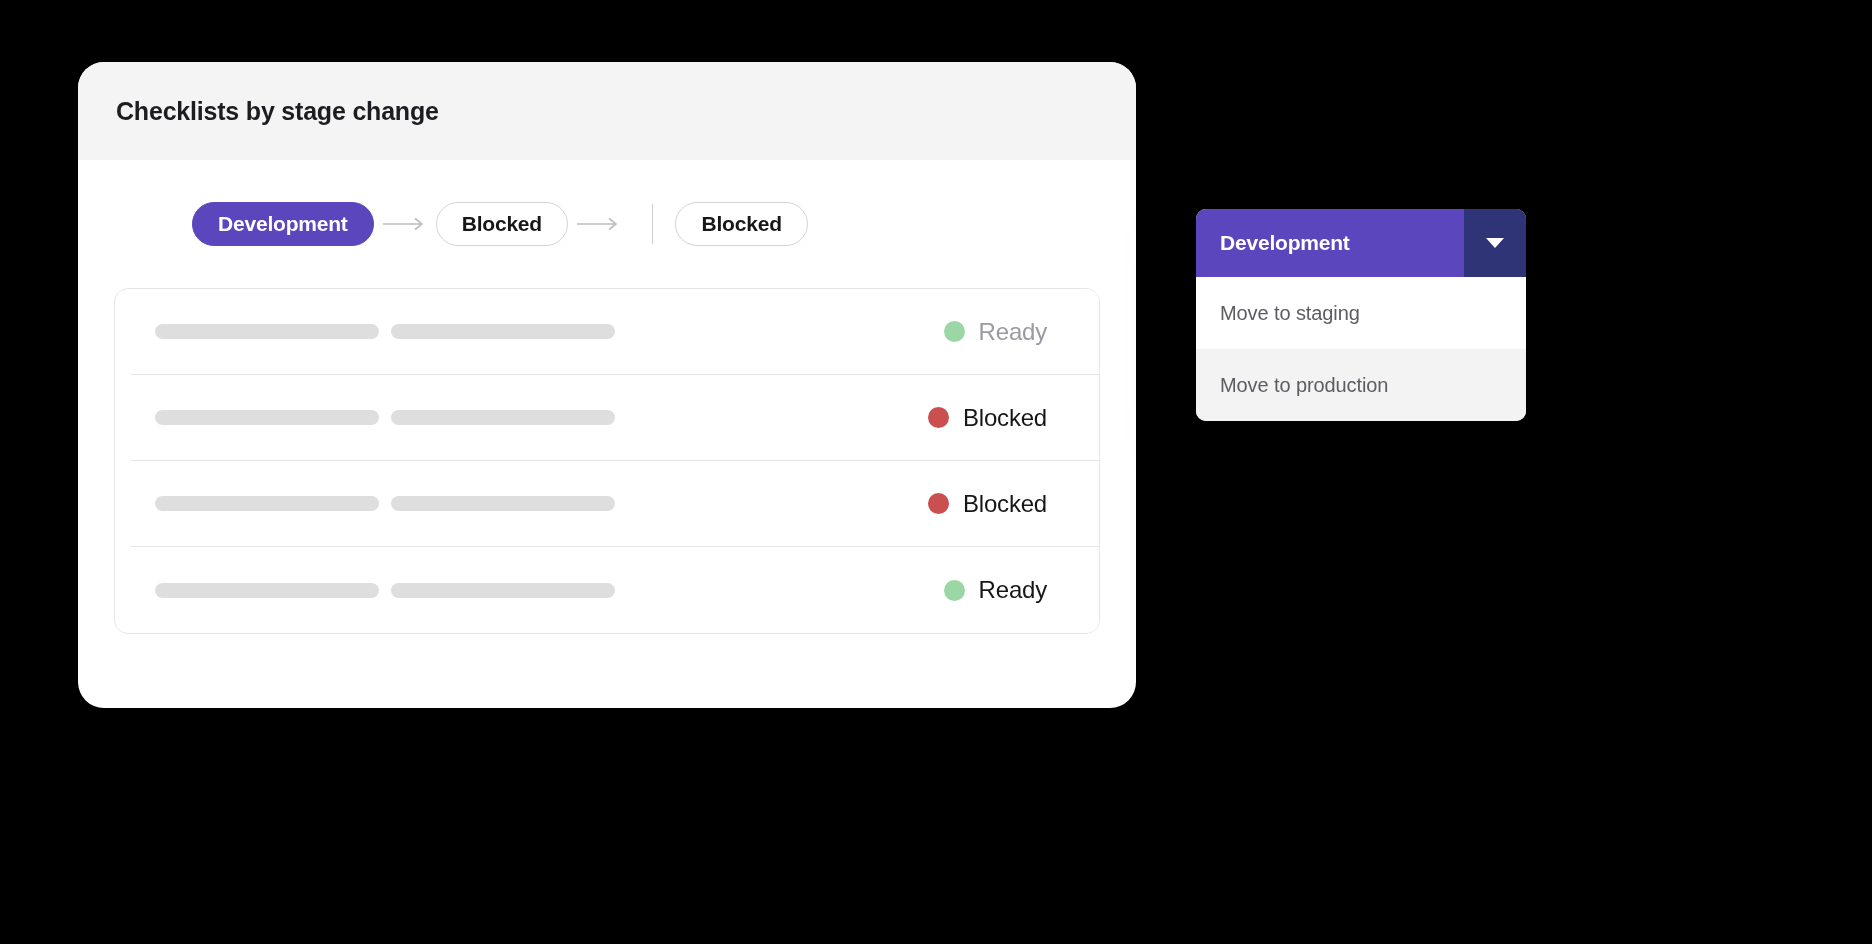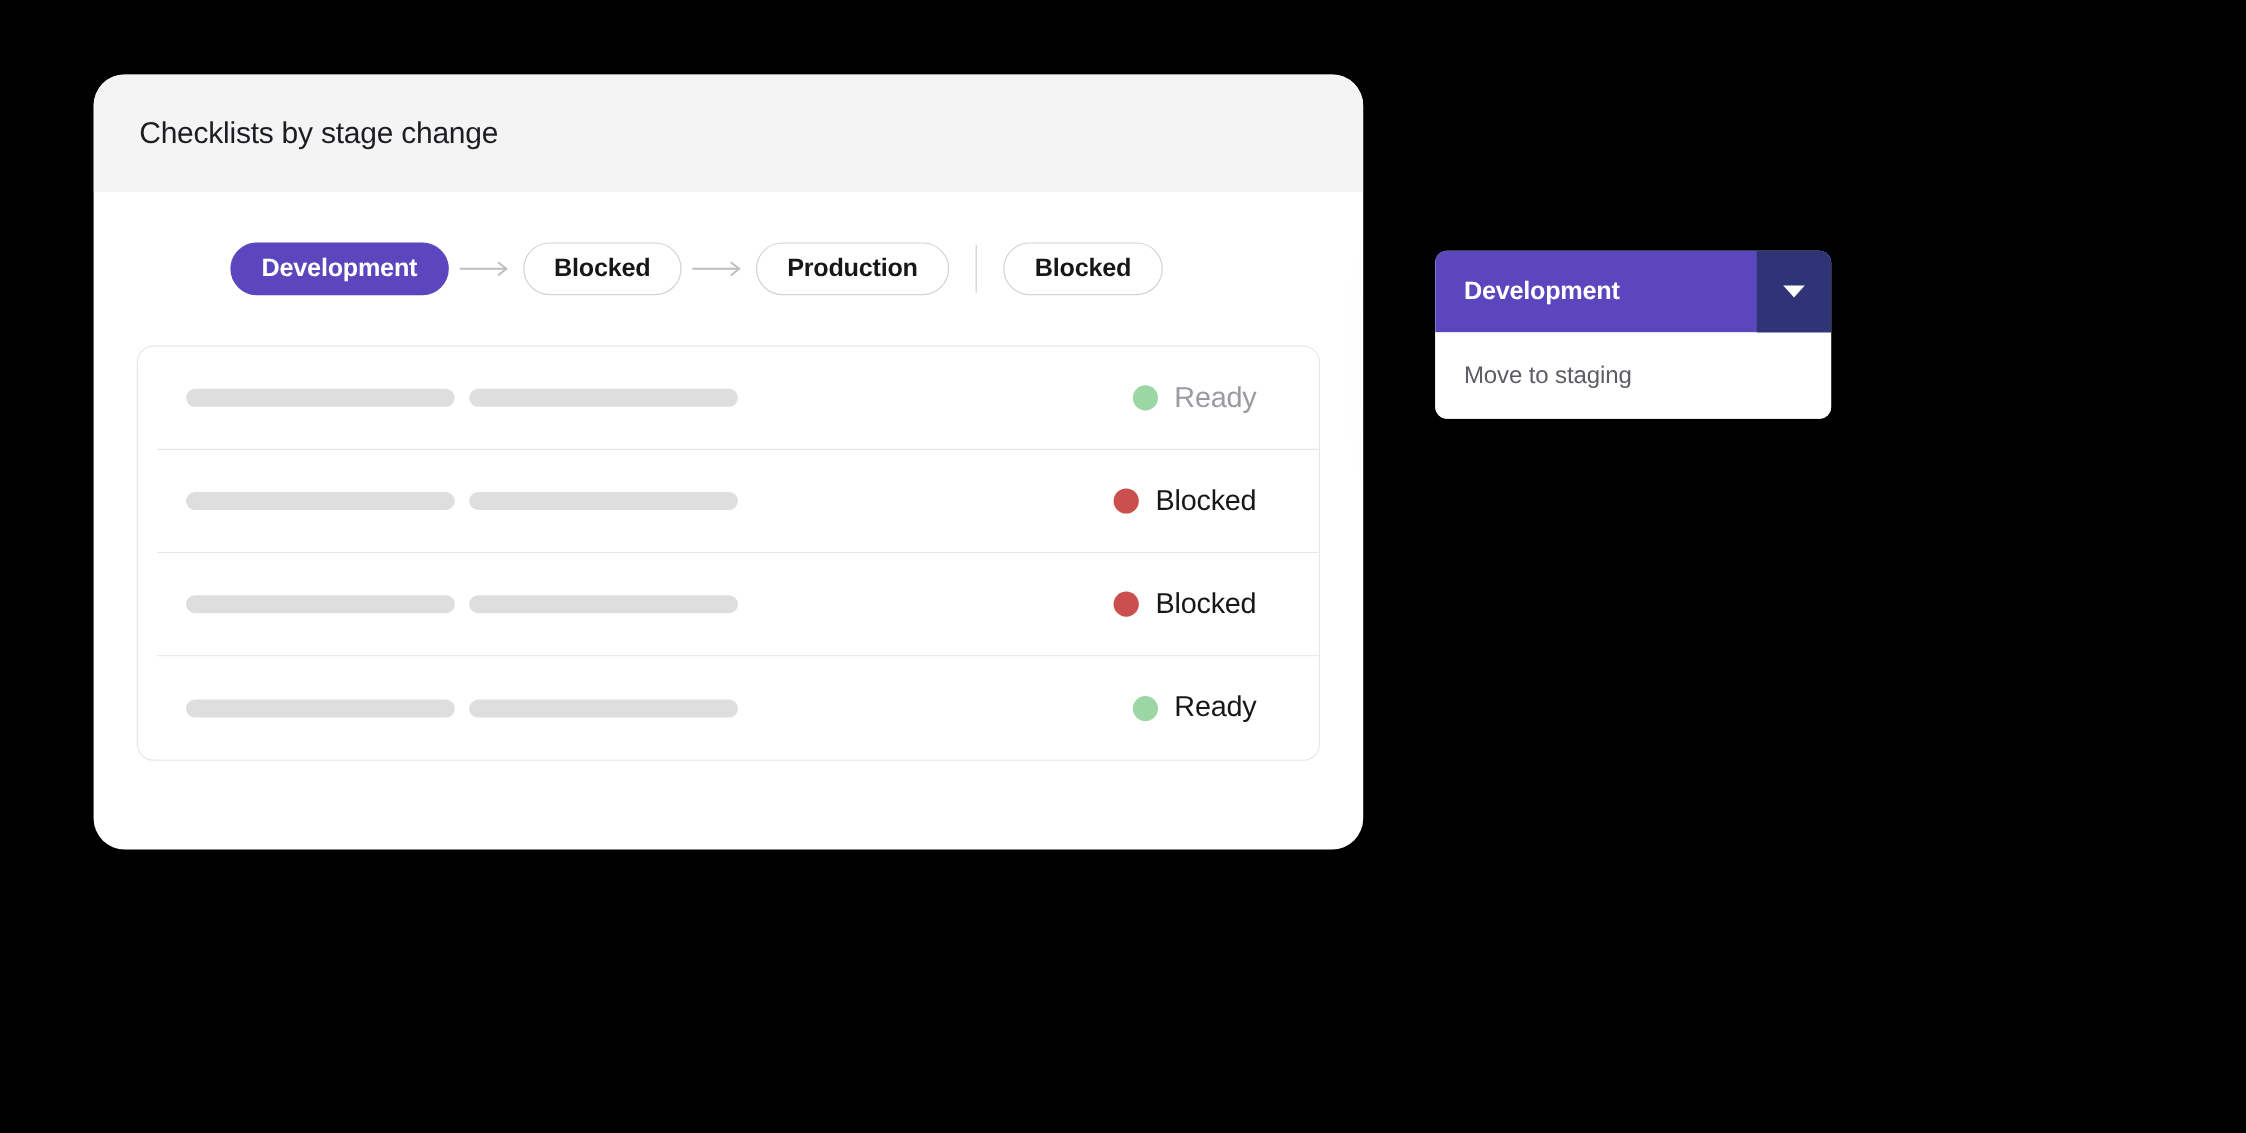--- a/index.html
+++ b/index.html
@@ -33,21 +33,21 @@
   #card-header {
     height: 98px;
     background: #f4f4f5;
     display: flex;
     align-items: center;
     padding-left: 38px;
     box-sizing: border-box;
   }
   #card-title {
     font-size: 25px;
-    font-weight: normal;
+    font-weight: bold;
     color: #1d1d21;
     letter-spacing: -0.2px;
   }
 
   #card-body {
     padding: 0 36px;
   }
 
   
   #stage-row {
@@ -222,23 +222,20 @@
       </div>
       <div class="pill inactive">
         <span>Blocked</span>
       </div>
       <div class="stage-arrow">
         <svg width="46" height="14" viewBox="0 0 46 14" aria-hidden="true">
           <line x1="1" y1="7" x2="40" y2="7" stroke="#bdbdc2" stroke-width="1.6"></line>
           <polyline points="33,1.5 40,7 33,12.5" fill="none" stroke="#bdbdc2" stroke-width="1.6"></polyline>
         </svg>
       </div>
-      <div class="pill inactive">
-        <span>Production</span>
-      </div>
       <div class="stage-divider"></div>
       <div class="pill inactive">
         <span>Blocked</span>
       </div>
     </div>
 
     <div id="checklist-table">
 
       <div class="table-row">
         <div class="skeleton-group">
@@ -291,13 +288,16 @@
 <div id="dropdown-panel">
   <div id="dropdown-header">
     <div id="dropdown-header-label">Development</div>
     <div id="dropdown-caret-button">
       <span class="caret-glyph"></span>
     </div>
   </div>
   <div class="menu-item">
     <span>Move to staging</span>
   </div>
+  <div class="menu-item highlighted">
+    <span>Move to production</span>
+  </div>
 </div>
 
 </body></html>

